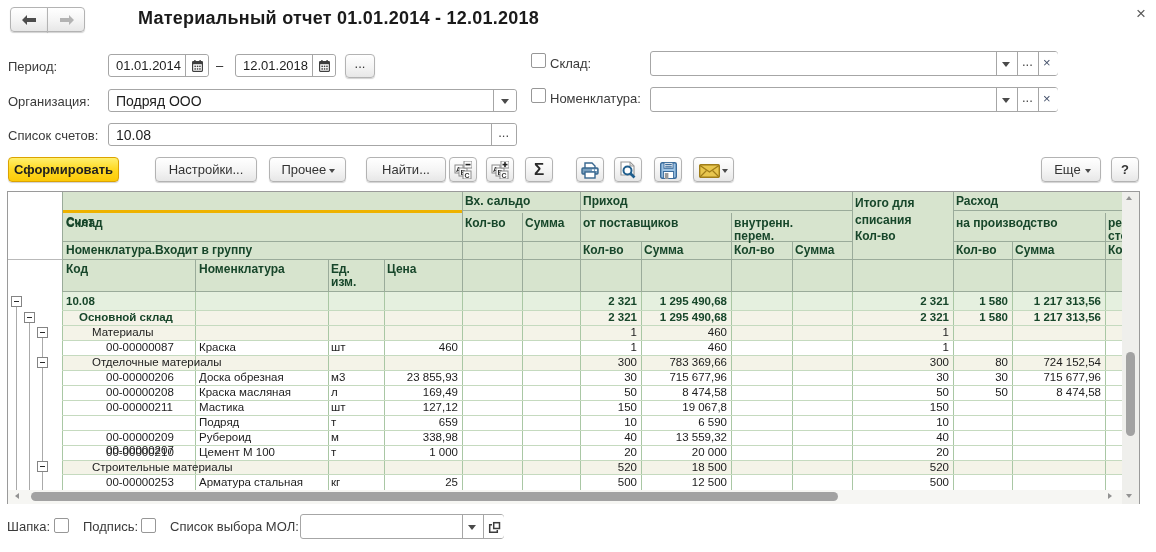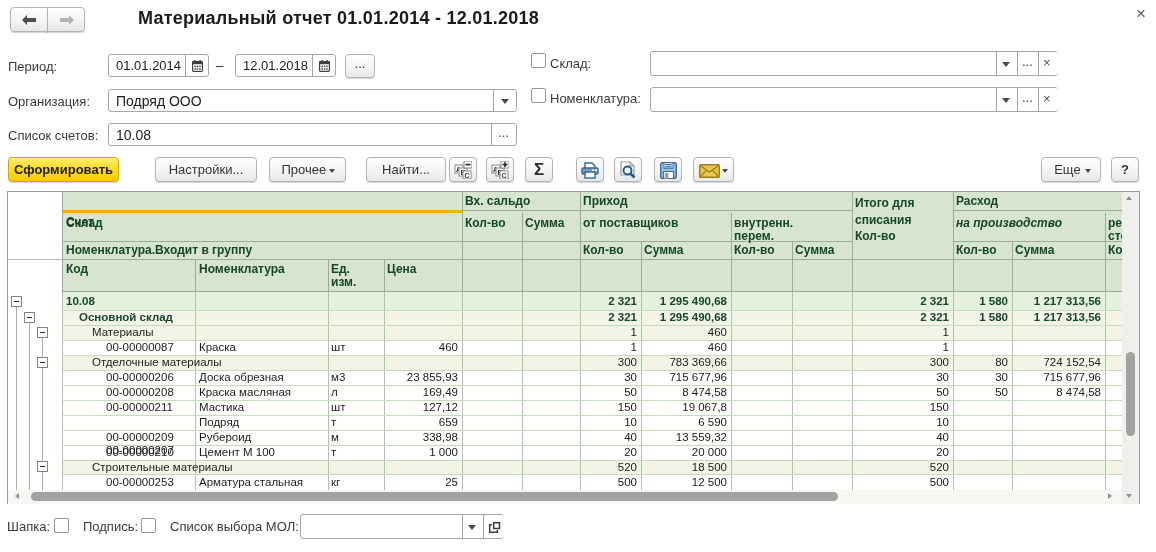--- a/index.html
+++ b/index.html
@@ -280,21 +280,21 @@
 <div class="ht" style="left:517px; top:25px; ">Сумма</div>
 <div class="ht" style="left:575px; top:3px; ">Приход</div>
 <div class="ht" style="left:575px; top:25px; ">от поставщиков</div>
 <div class="ht" style="left:726px; top:25px; ">внутренн.<br>перем.</div>
 <div class="ht" style="left:575px; top:52px; ">Кол-во</div>
 <div class="ht" style="left:636px; top:52px; ">Сумма</div>
 <div class="ht" style="left:726px; top:52px; ">Кол-во</div>
 <div class="ht" style="left:787px; top:52px; ">Сумма</div>
 <div class="ht" style="left:847px; top:3px; line-height:16.5px;">Итого для<br>списания<br>Кол-во</div>
 <div class="ht" style="left:948px; top:3px; ">Расход</div>
-<div class="ht" style="left:948px; top:25px;font-style:italic; ">на производство</div>
+<div class="ht" style="left:948px; top:25px; ">на производство</div>
 <div class="ht" style="left:948px; top:52px; ">Кол-во</div>
 <div class="ht" style="left:1007px; top:52px; ">Сумма</div>
 <div class="ht" style="left:1100px; top:25px; ">ре<br>сто</div>
 <div class="ht" style="left:1100px; top:52px; ">Ко.</div>
 <div class="bt grn" style="left:58px; top:100px; line-height:18px; height:18px;">10.08</div>
 <div class="bt grn" style="left:576px; width:53px; top:100px; line-height:18px; height:18px; text-align:right;">2 321</div>
 <div class="bt grn" style="left:637px; width:82px; top:100px; line-height:18px; height:18px; text-align:right;">1 295 490,68</div>
 <div class="bt grn" style="left:848px; width:93px; top:100px; line-height:18px; height:18px; text-align:right;">2 321</div>
 <div class="bt grn" style="left:949px; width:51px; top:100px; line-height:18px; height:18px; text-align:right;">1 580</div>
 <div class="bt grn" style="left:1008px; width:85px; top:100px; line-height:18px; height:18px; text-align:right;">1 217 313,56</div>

